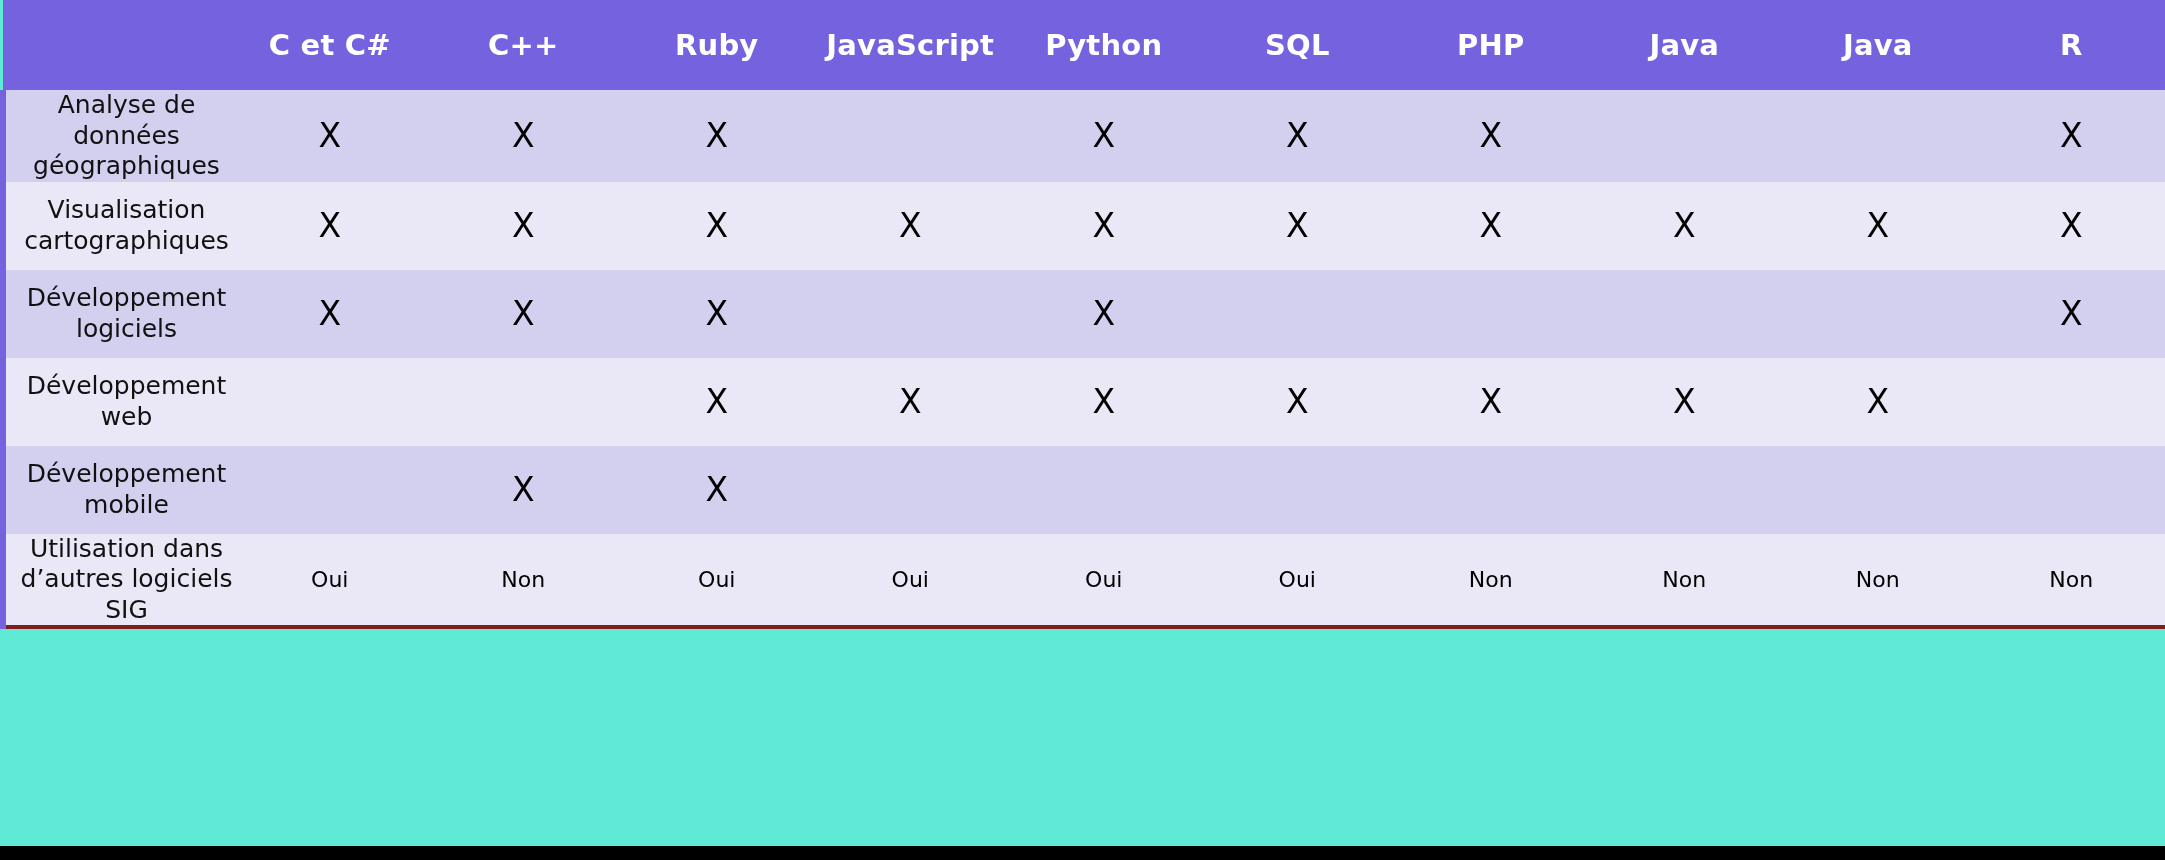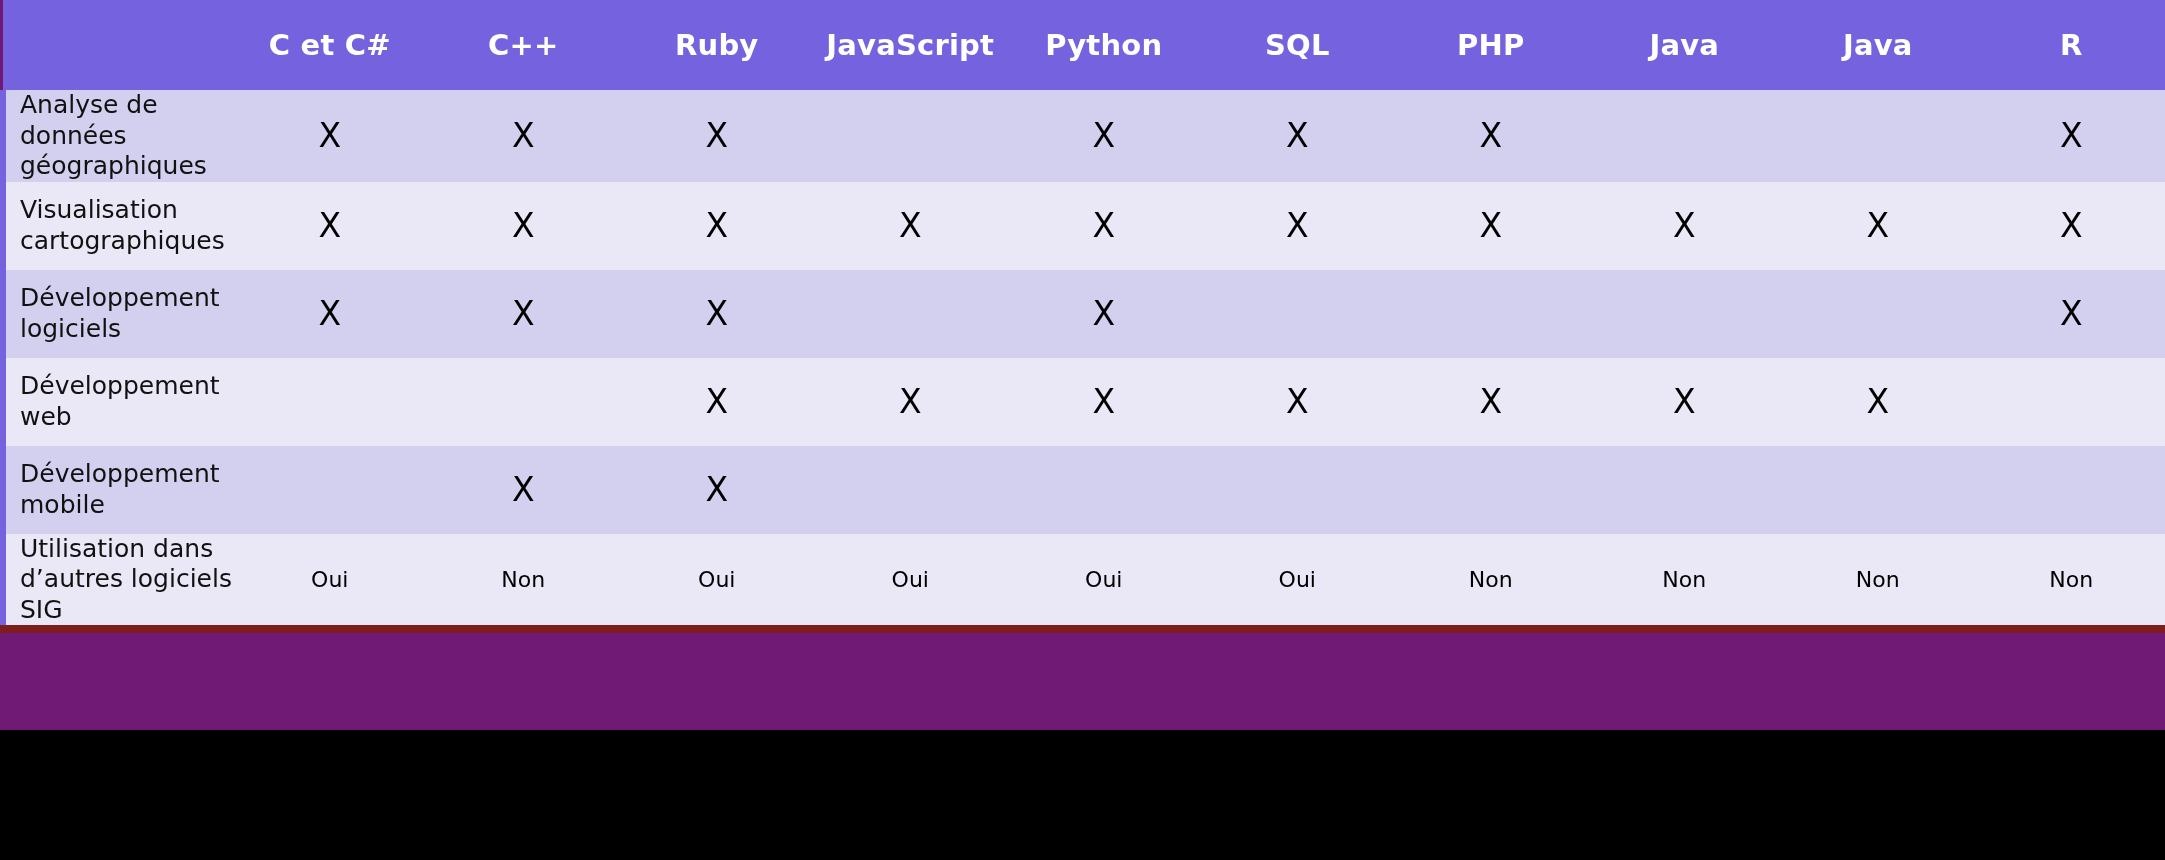--- a/index.html
+++ b/index.html
@@ -12,22 +12,22 @@
     height: 860px;
     overflow: hidden;
     font-family: "DejaVu Sans", "Liberation Sans", sans-serif;
   }
 
   #table-frame {
     position: absolute;
     left: 0;
     top: 0;
     width: 2165px;
-    height: 730px;
-    background: #701a75;
+    height: 846px;
+    background: #5eead4;
     box-sizing: border-box;
   }
 
   table.matrix {
     position: absolute;
     left: 0;
     top: 0;
     width: 2165px;
     border-collapse: collapse;
     table-layout: fixed;
@@ -60,36 +60,36 @@
     color: #000000;
     font-size: 31px;
     border-left: 6px solid #7562DE;
     border-right: 0;
   }
   table.matrix tbody td + td {
     border-left: 0;
   }
 
   table.matrix tbody td.rowlabel {
-    text-align: left;
+    text-align: center;
     padding-left: 14px;
     font-size: 25px;
     line-height: 1.22;
     color: #111111;
     white-space: pre-line;
   }
 
   table.matrix tbody td.valuecell {
     font-size: 22px;
   }
   table.matrix tbody td.mark {
     font-size: 33px;
   }
   table.matrix tbody tr:last-child td {
-    border-bottom: 8px solid #7f1d1d;
+    border-bottom: 4px solid #7f1d1d;
   }
 
   col.c-label { width: 230px; }
   col.c-data  { width: 193.5px; }
 </style>
 </head>
 <body>
 
 <div id="table-frame">
   <table class="matrix">

